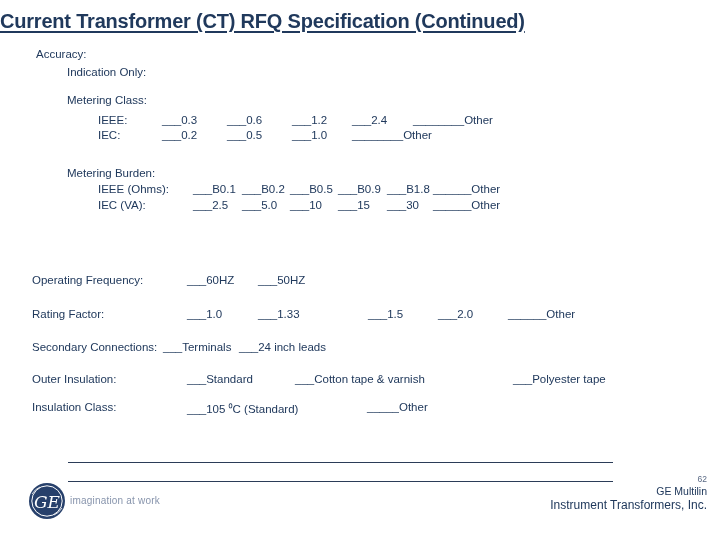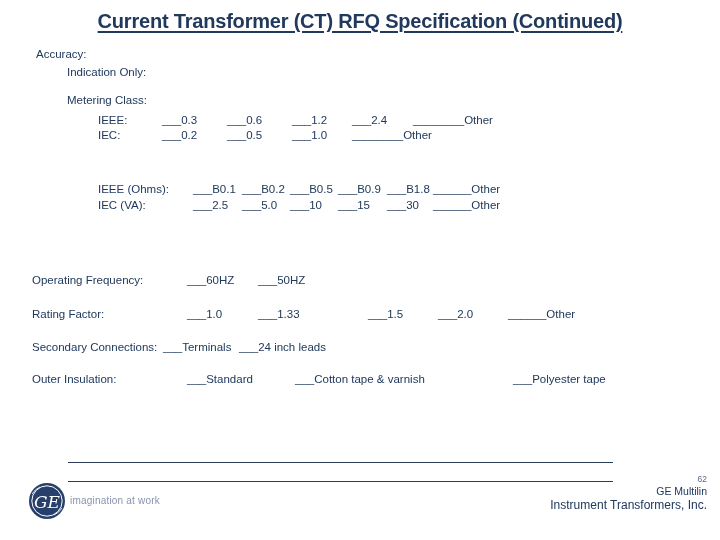--- a/index.html
+++ b/index.html
@@ -7,21 +7,20 @@
     width:720px;height:540px;
     font-family:"Liberation Sans", sans-serif;
     background:#ffffff;
     position:relative;
     overflow:hidden;
     --ink:#20395c;
   }
   .slide{position:absolute;inset:0;background:#ffffff;}
   .title{
     position:absolute;top:10px;left:0;width:720px;
-    text-align:center;
     font-size:20px;font-weight:bold;letter-spacing:-0.2px;
     color:var(--ink);
     text-decoration:underline;
     text-underline-offset:3px;
     margin:0;
   }
   .row{
     position:absolute;left:0;width:640px;height:16px;
     font-size:11.5px;color:var(--ink);
   }
@@ -77,20 +76,23 @@
   </div>
 
   <div class="row" style="top:129px">
     <span style="left:98px">IEC:</span>
     <span style="left:162px">___0.2</span>
     <span style="left:227px">___0.5</span>
     <span style="left:292px">___1.0</span>
     <span style="left:352px">________Other</span>
   </div>
 
+  <div class="row" style="top:167px">
+    <span style="left:67px">Metering Burden:</span>
+  </div>
 
   <div class="row" style="top:183px">
     <span style="left:98px">IEEE (Ohms):</span>
     <span style="left:193px">___B0.1</span>
     <span style="left:242px">___B0.2</span>
     <span style="left:290px">___B0.5</span>
     <span style="left:338px">___B0.9</span>
     <span style="left:387px">___B1.8</span>
     <span style="left:433px">______Other</span>
   </div>
@@ -127,20 +129,25 @@
     <span style="left:239px">___24 inch leads</span>
   </div>
 
   <div class="row" style="top:373px">
     <span style="left:32px">Outer Insulation:</span>
     <span style="left:187px">___Standard</span>
     <span style="left:295px">___Cotton tape &amp; varnish</span>
     <span style="left:513px">___Polyester tape</span>
   </div>
 
+  <div class="row" style="top:401px">
+    <span style="left:32px">Insulation Class:</span>
+    <span style="left:187px">___105 ⁰C (Standard)</span>
+    <span style="left:367px">_____Other</span>
+  </div>
 
 
   <div class="wline" style="top:462px"></div>
   <div class="wline" style="top:481px"></div>
 
   <svg class="logo" viewBox="0 0 38 38" aria-hidden="true">
     <circle cx="19" cy="19" r="18" fill="#27406b"></circle>
     <circle cx="19" cy="19" r="15.2" fill="none" stroke="#ffffff" stroke-width="1"></circle>
     <text x="19" y="25.5" text-anchor="middle" font-family="DejaVu Serif, serif" font-style="italic" font-size="17" fill="#ffffff">GE</text>
     <path d="M4 12 q3 -5 8 -7" stroke="#ffffff" stroke-width="0.8" fill="none"></path>

